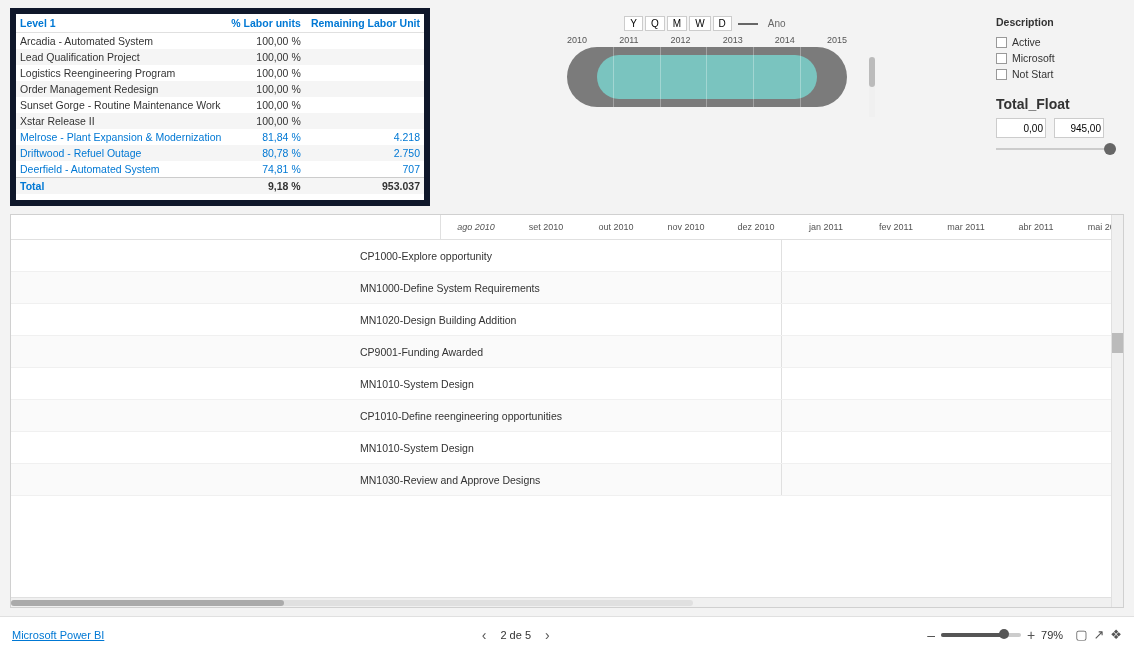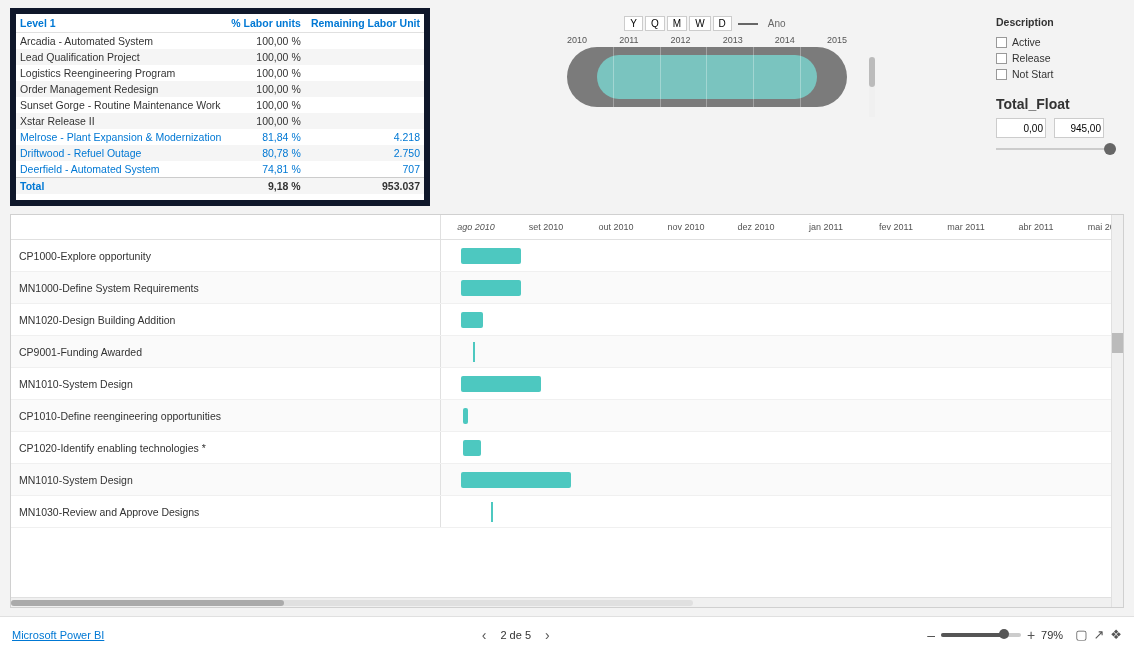--- a/index.html
+++ b/index.html
@@ -292,20 +292,21 @@
       position: relative;
       display: flex;
       flex-direction: column;
     }
 
     .gantt-row {
       display: flex;
       align-items: center;
       height: 32px;
       border-bottom: 1px solid #f0f0f0;
+      flex-direction: column;
     }
 
     .gantt-row:nth-child(even) {
       background: #fafafa;
     }
 
     .task-name-cell {
       width: 430px;
       flex-shrink: 0;
       padding: 0 8px;
@@ -583,21 +584,21 @@
     </div>
 
     <div class="right-legend">
       <div class="legend-title">Description</div>
       <div class="legend-item">
         <div class="legend-checkbox"></div>
         <span>Active</span>
       </div>
       <div class="legend-item">
         <div class="legend-checkbox"></div>
-        <span>Release</span>
+        <span>Microsoft</span>
       </div>
       <div class="legend-item">
         <div class="legend-checkbox"></div>
         <span>Not Start</span>
       </div>
 
       <div class="total-float-section">
         <div class="total-float-title">Total_Float</div>
         <div class="float-values">
           <input class="float-input" type="text" value="0,00" style="">
@@ -662,26 +663,20 @@
             <div class="gantt-bar" style="left: 20px; width: 80px;"></div>
           </div>
         </div>
         <div class="gantt-row">
           <div class="task-name-cell">CP1010-Define reengineering opportunities</div>
           <div class="gantt-timeline-cell">
             <div class="gantt-bar" style="left: 22px; width: 5px;"></div>
           </div>
         </div>
         <div class="gantt-row">
-          <div class="task-name-cell">CP1020-Identify enabling technologies *</div>
-          <div class="gantt-timeline-cell">
-            <div class="gantt-bar" style="left: 22px; width: 18px;"></div>
-          </div>
-        </div>
-        <div class="gantt-row">
           <div class="task-name-cell">MN1010-System Design</div>
           <div class="gantt-timeline-cell">
             <div class="gantt-bar" style="left: 20px; width: 110px;"></div>
           </div>
         </div>
         <div class="gantt-row">
           <div class="task-name-cell">MN1030-Review and Approve Designs</div>
           <div class="gantt-timeline-cell">
             <div class="gantt-milestone" style="left: 50px;"></div>
           </div>

